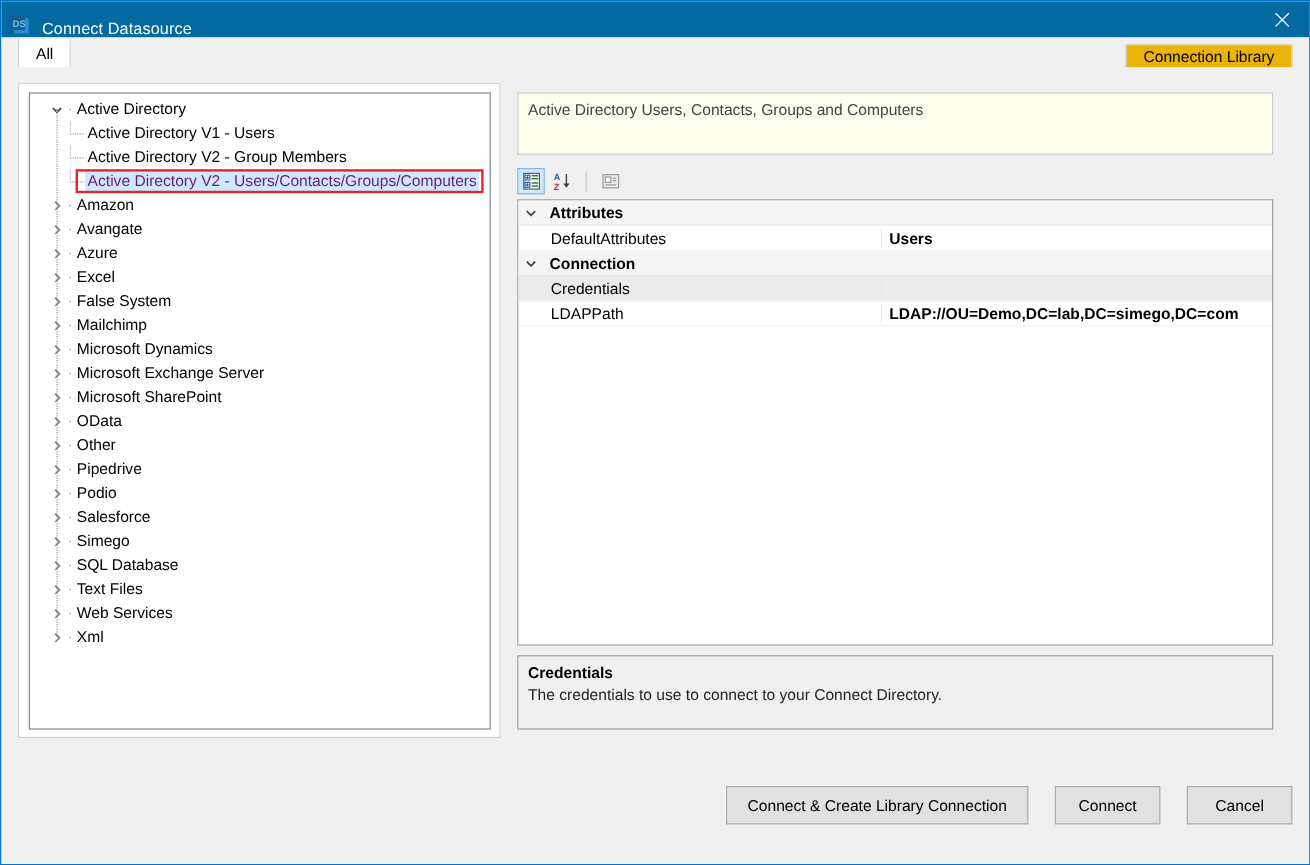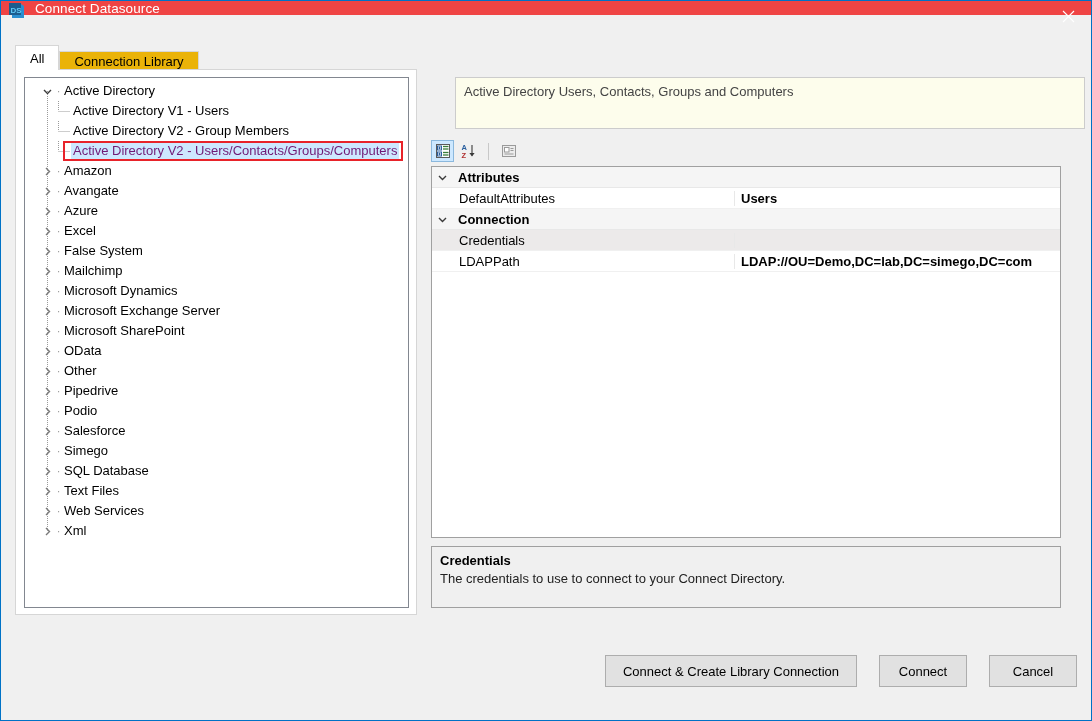--- a/index.html
+++ b/index.html
@@ -19,23 +19,23 @@
     width: 1092px; height: 721px;
     box-sizing: border-box;
     border: 1px solid #0072c6;
     background: #f0f0f0;
     overflow: hidden;
   }
 
   
   .titlebar {
     position: absolute; left: 0; top: 0;
-    width: 1090px; height: 14px;
-    background: #ef4444;
-    display: flex; align-items: flex-start;
+    width: 1090px; height: 30px;
+    background: #0369a1;
+    display: flex; align-items: flex-end;
   }
   .title-icon {
     width: 20px; height: 20px;
     margin-left: 6px; margin-right: 8px;
     position: relative;
     flex: 0 0 auto;
   }
   .title-icon svg { display: block; }
   .title-text {
     color: #ffffff;
@@ -48,23 +48,23 @@
     width: 46px; height: 30px;
     display: flex; align-items: center; justify-content: center;
     color: #ffffff; font-size: 15px; line-height: 1;
     flex: 0 0 auto;
     cursor: default;
   }
   .win-close svg { display:block; }
 
   
   .tabstrip {
-    position: absolute; left: 14px; top: 44px;
+    position: absolute; left: 14px; top: 30px;
     width: 1062px; height: 25px;
-    display: flex; align-items: flex-end;
+    display: flex; align-items: flex-end; justify-content: space-between;
   }
   .tab {
     height: 19px;
     box-sizing: border-box;
     padding: 0 14px;
     display: flex; align-items: center;
     font-size: 13px;
     border: 1px solid #d6d6d6;
     border-bottom: none;
     background: #eab308;
@@ -151,21 +151,20 @@
   
   .desc-banner {
     position: absolute; left: 430px; top: 76px;
     width: 630px; height: 52px;
     box-sizing: border-box;
     background: #fdfdec;
     border: 1px solid #cccccc;
     padding: 6px 8px;
     font-size: 13px;
     color: #444;
-    margin-left: 24px;
   }
   .pg-toolbar {
     position: absolute; left: 430px; top: 138px;
     width: 630px; height: 24px;
     display: flex; align-items: center;
     gap: 3px;
   }
   .tbtn {
     width: 23px; height: 22px;
     box-sizing: border-box;

